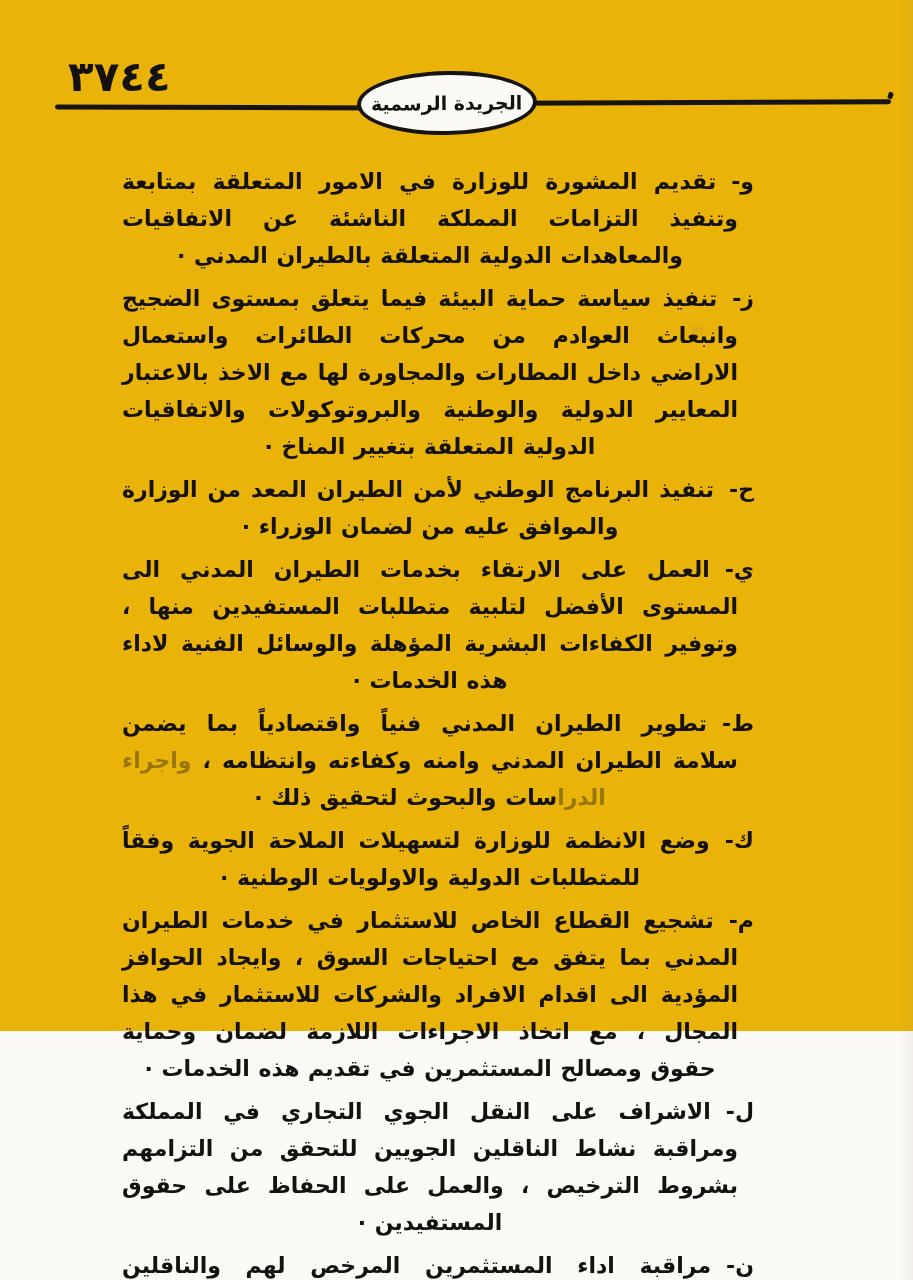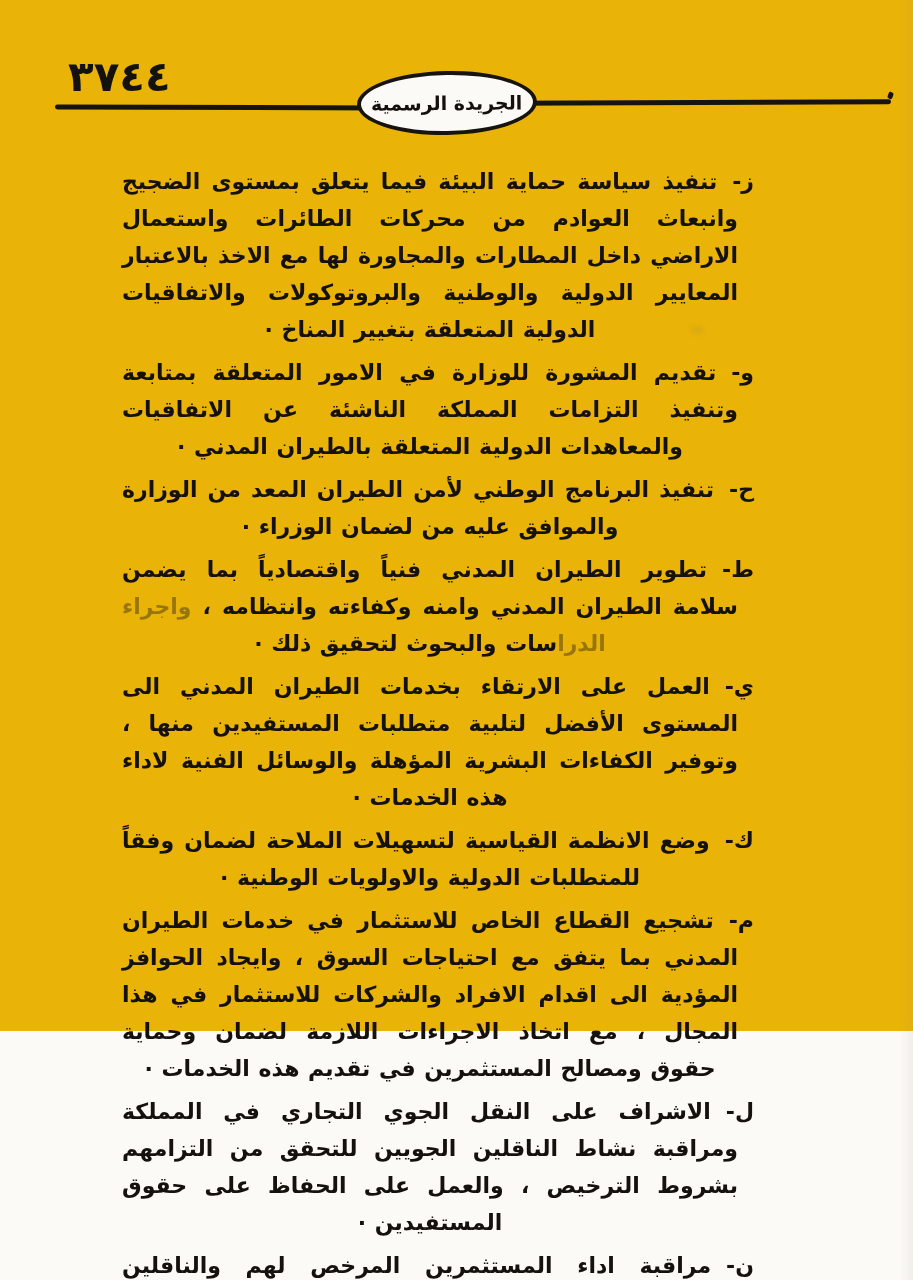--- a/index.html
+++ b/index.html
@@ -114,26 +114,26 @@
 
   <div class="rule rule-left"></div>
   <div class="rule rule-right"></div>
   <div class="line-end-mark"></div>
 
   <div class="title-ellipse">
     <span class="gazette-title">الجريدة الرسمية</span>
   </div>
 
   <div class="duties">
+      <div class="item"><span class="marker">و-</span><span>تقديم المشورة للوزارة في الامور المتعلقة بمتابعة وتنفيذ التزامات المملكة الناشئة عن الاتفاقيات والمعاهدات الدولية المتعلقة بالطيران المدني ·</span></div>
       <div class="item"><span class="marker">ز-</span><span>تنفيذ سياسة حماية البيئة فيما يتعلق بمستوى الضجيج وانبعاث العوادم من محركات الطائرات واستعمال الاراضي داخل المطارات والمجاورة لها مع الاخذ بالاعتبار المعايير الدولية والوطنية والبروتوكولات والاتفاقيات الدولية المتعلقة بتغيير المناخ ·</span></div>
-      <div class="item"><span class="marker">و-</span><span>تقديم المشورة للوزارة في الامور المتعلقة بمتابعة وتنفيذ التزامات المملكة الناشئة عن الاتفاقيات والمعاهدات الدولية المتعلقة بالطيران المدني ·</span></div>
       <div class="item"><span class="marker">ح-</span><span>تنفيذ البرنامج الوطني لأمن الطيران المعد من الوزارة والموافق عليه من لضمان الوزراء ·</span></div>
+      <div class="item"><span class="marker">ي-</span><span>العمل على الارتقاء بخدمات الطيران المدني الى المستوى الأفضل لتلبية متطلبات المستفيدين منها ، وتوفير الكفاءات البشرية المؤهلة والوسائل الفنية لاداء هذه الخدمات ·</span></div>
       <div class="item"><span class="marker">ط-</span><span>تطوير الطيران المدني فنياً واقتصادياً بما يضمن سلامة الطيران المدني وامنه وكفاءته وانتظامه ، <span class="faded">واجراء الدرا</span>سات والبحوث لتحقيق ذلك ·</span></div>
-      <div class="item"><span class="marker">ي-</span><span>العمل على الارتقاء بخدمات الطيران المدني الى المستوى الأفضل لتلبية متطلبات المستفيدين منها ، وتوفير الكفاءات البشرية المؤهلة والوسائل الفنية لاداء هذه الخدمات ·</span></div>
-      <div class="item"><span class="marker">ك-</span><span>وضع الانظمة القياسية لتسهيلات الملاحة لضمان وفقاً للمتطلبات الدولية والاولويات الوطنية ·</span></div>
+      <div class="item"><span class="marker">ك-</span><span>وضع الانظمة للوزارة لتسهيلات الملاحة الجوية وفقاً للمتطلبات الدولية والاولويات الوطنية ·</span></div>
       <div class="item"><span class="marker">م-</span><span>تشجيع القطاع الخاص للاستثمار في خدمات الطيران المدني بما يتفق مع احتياجات السوق ، وايجاد الحوافز المؤدية الى اقدام الافراد والشركات للاستثمار في هذا المجال ، مع اتخاذ الاجراءات اللازمة لضمان وحماية حقوق ومصالح المستثمرين في تقديم هذه الخدمات ·</span></div>
       <div class="item"><span class="marker">ل-</span><span>الاشراف على النقل الجوي التجاري في المملكة ومراقبة نشاط الناقلين الجويين للتحقق من التزامهم بشروط الترخيص ، والعمل على الحفاظ على حقوق المستفيدين ·</span></div>
       <div class="item"><span class="marker">ن-</span><span>مراقبة اداء المستثمرين المرخص لهم والناقلين الجويين والمشغلين والاشراف على انشطتهم والتزامهم بأحكام القانون والانظمة والتعليمات والاوامر الصادرة عن الهيئة والقواعد المرعية في هذا المجال وشروط عقد الرخصة ·</span></div>
     </div>
 
   <div class="scan-smudge"></div>
   <div class="page-edge-shadow"></div>
 
 </div>
 

